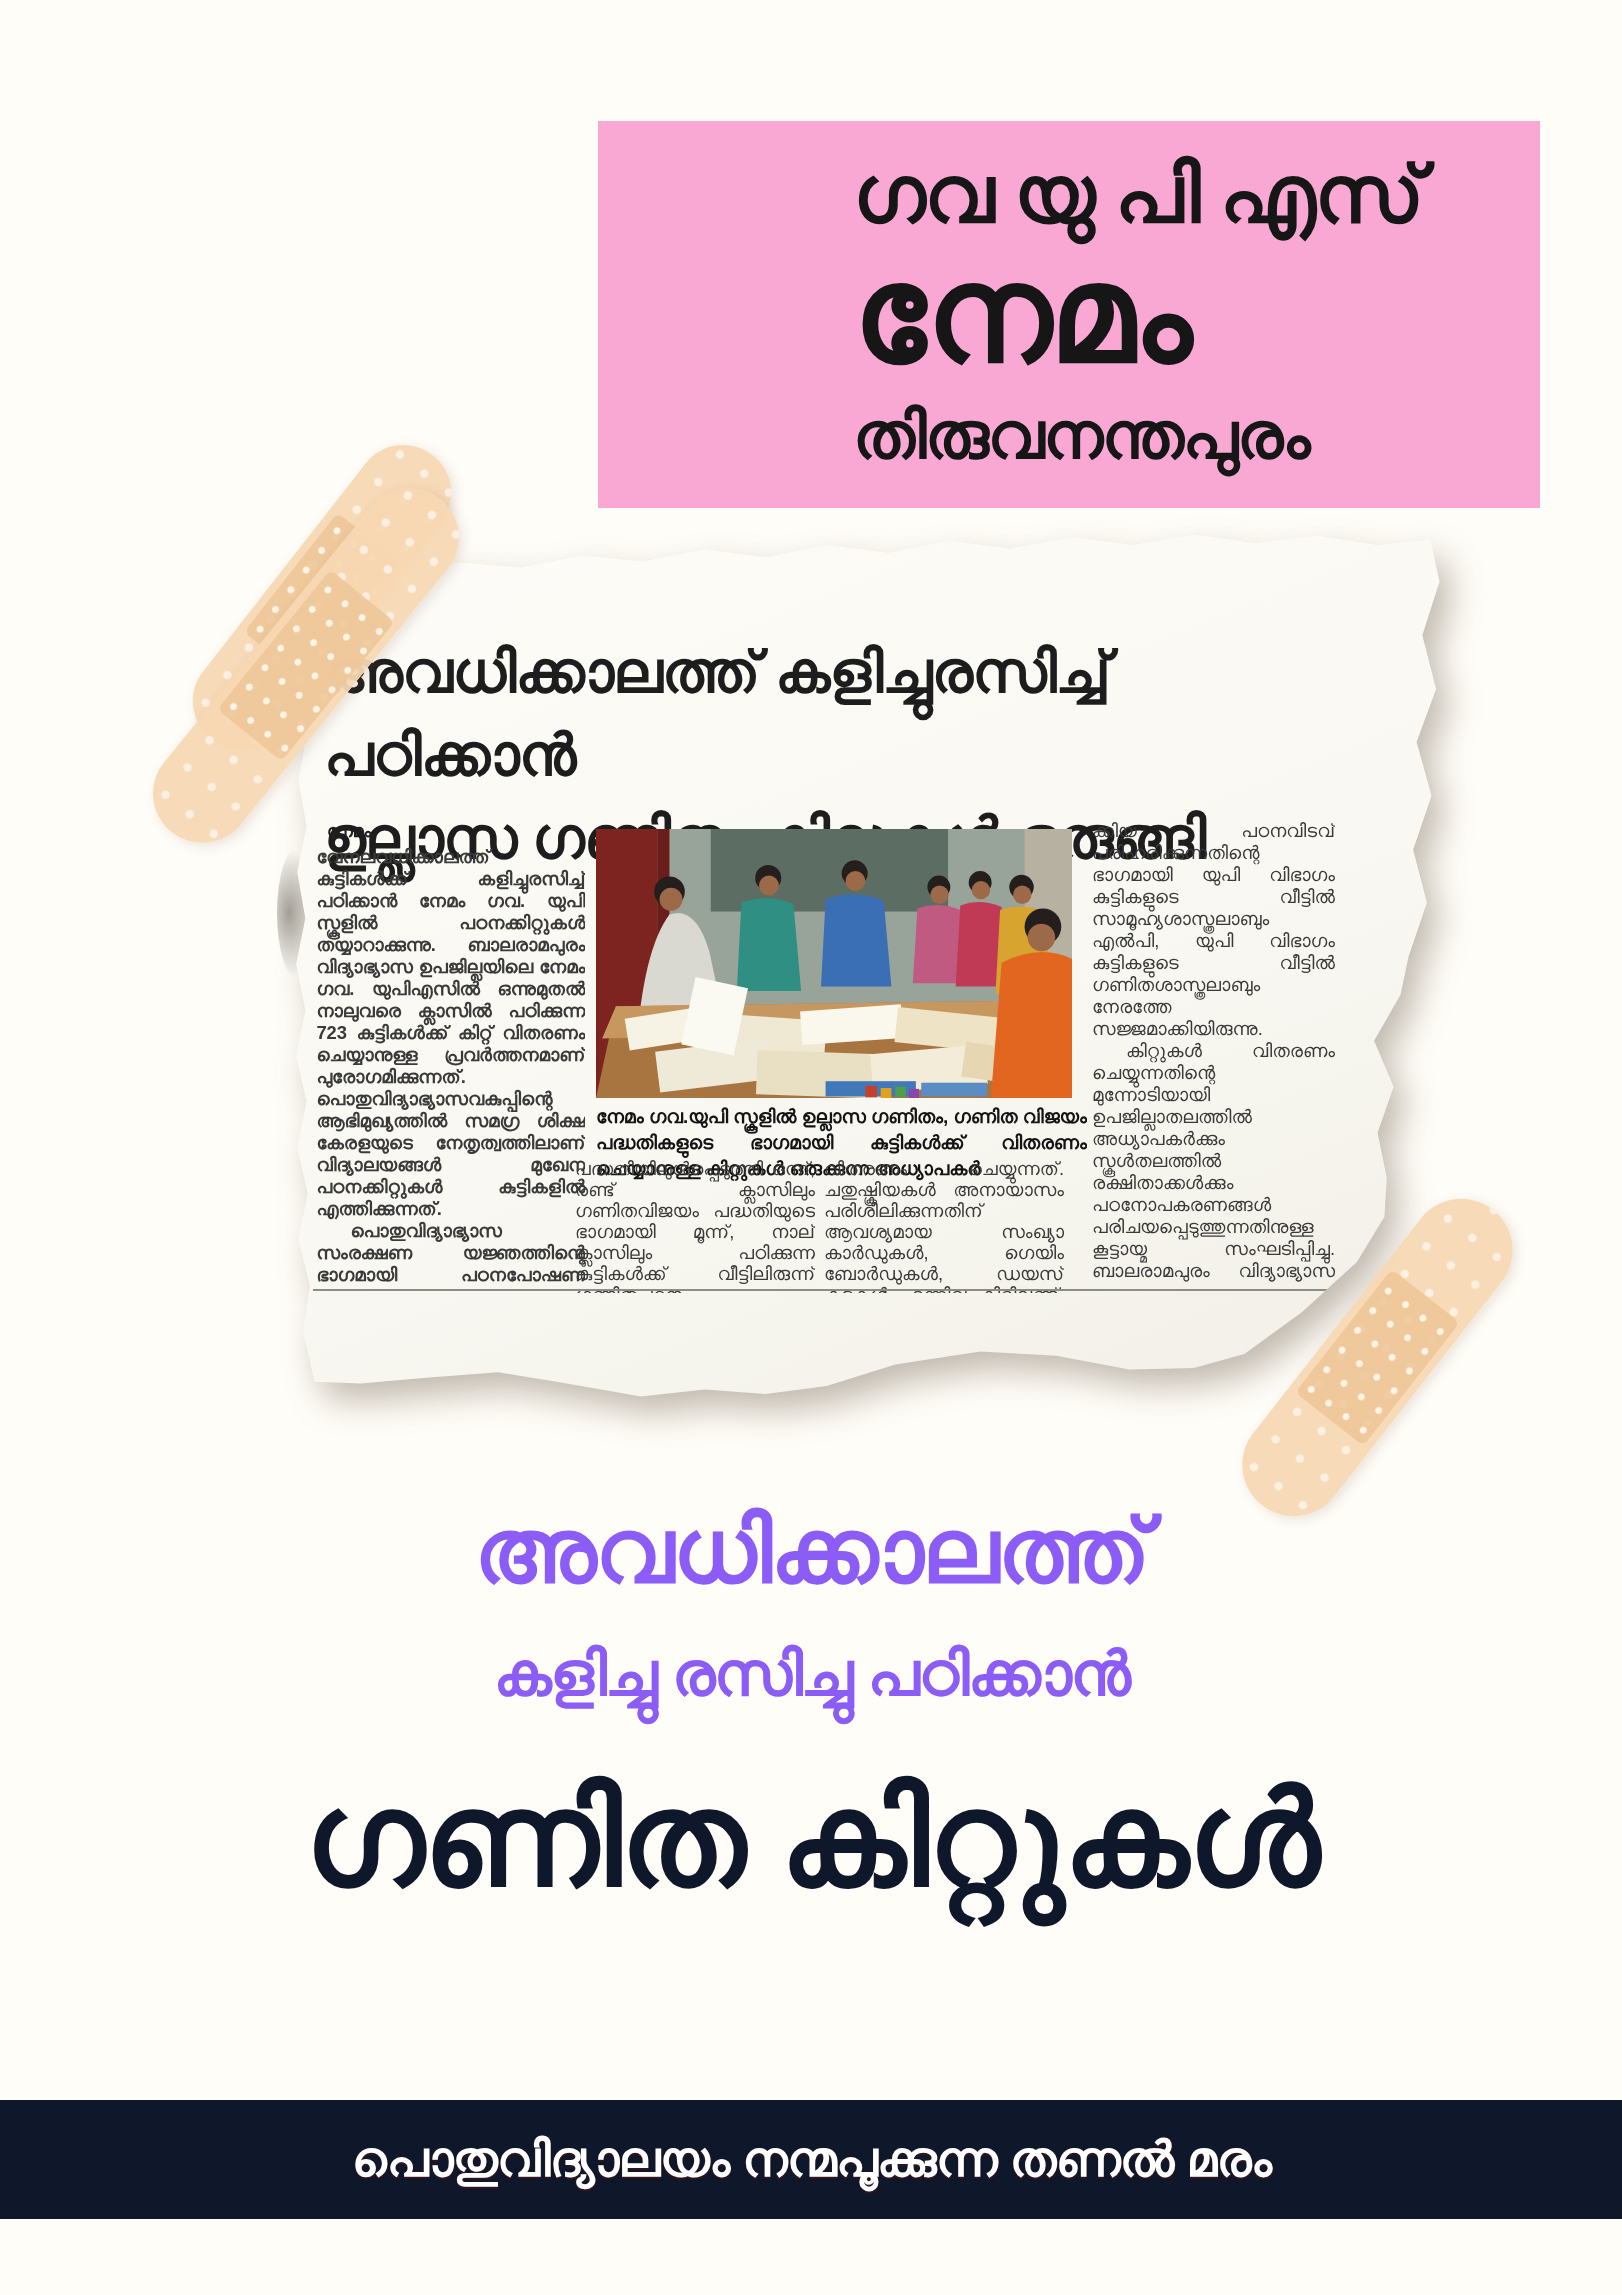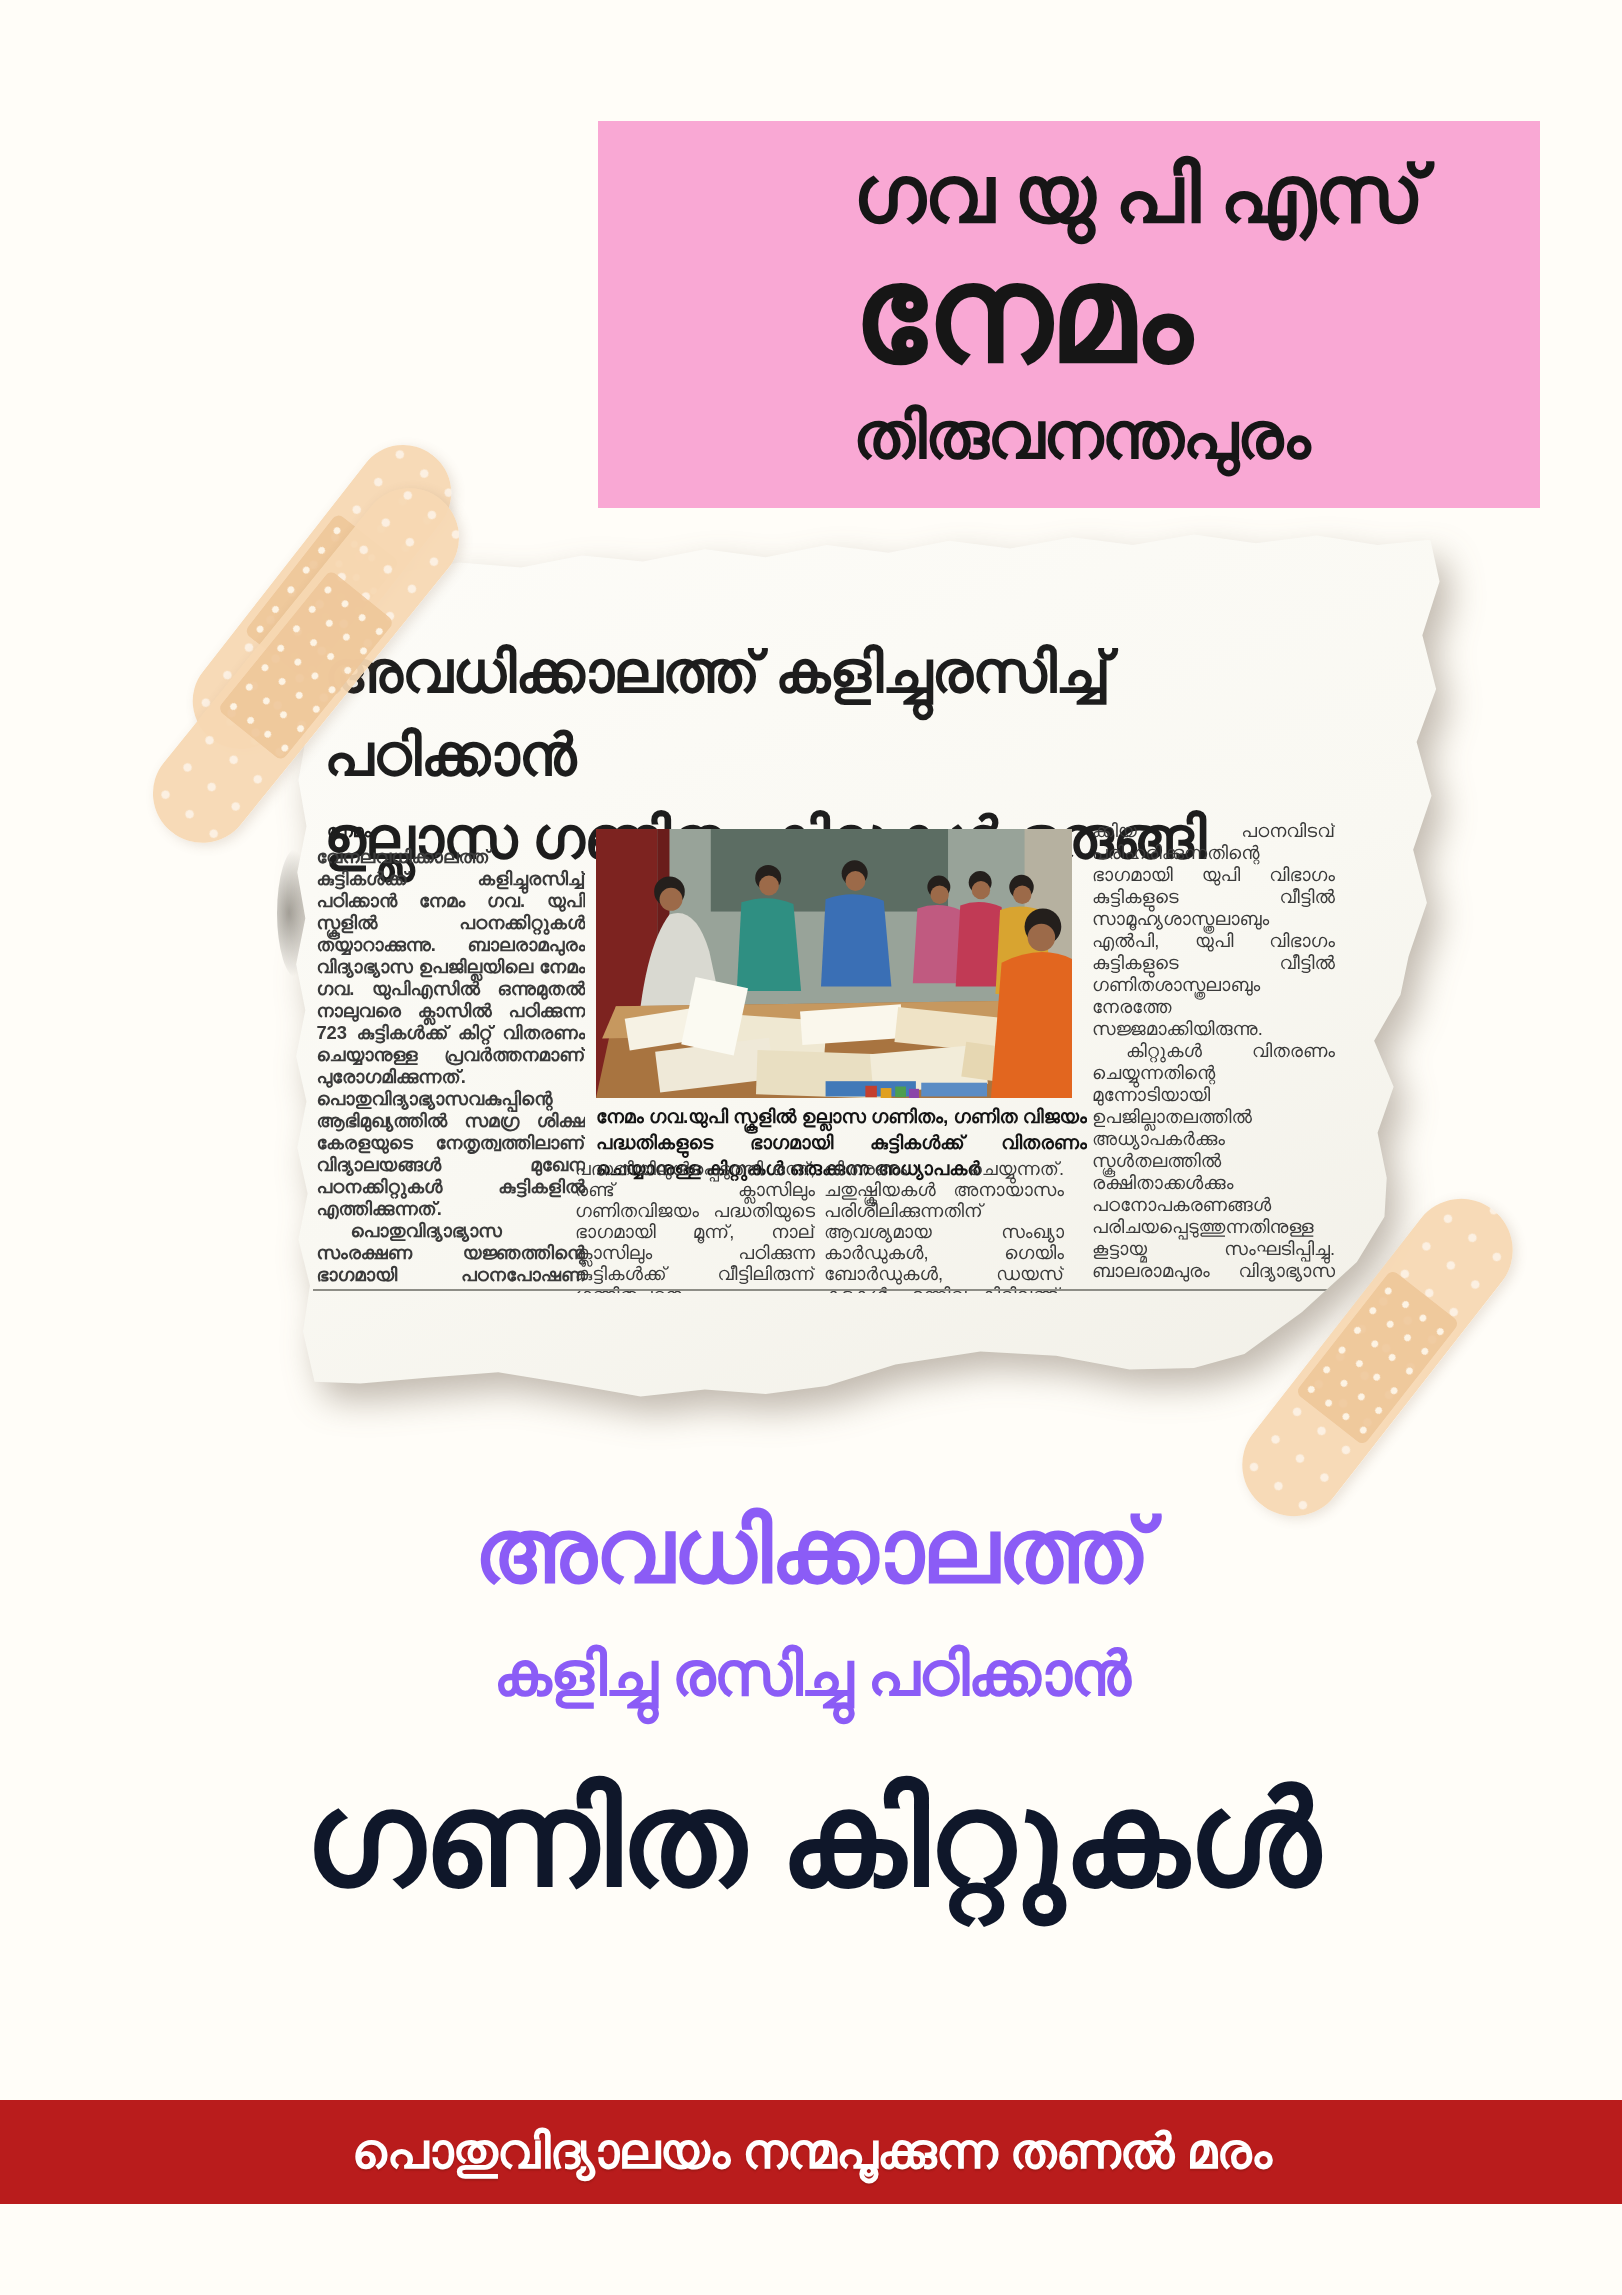--- a/index.html
+++ b/index.html
@@ -71,21 +71,21 @@
   .bandage-2{left:92px;top:616px;width:428px;height:99px;transform:rotate(-51deg);}
   .bandage-3{left:1190px;top:1306px;width:375px;height:103px;transform:rotate(-52deg);}
 
   
   .poster-line{position:absolute;left:0;width:1623px;text-align:center;white-space:nowrap;color:#8b5cf6;}
   .poster-line1{top:1494px;font-size:90px;line-height:115px;font-weight:800;letter-spacing:-1.5px;}
   .poster-line2{top:1613px;font-size:61px;line-height:122px;font-weight:800;letter-spacing:-1.5px;}
   .poster-line3{top:1752px;font-size:132px;line-height:176px;font-weight:700;color:#0f172a;letter-spacing:-1.5px;}
 
   
-  .footer-band{position:absolute;left:0;top:2100px;width:1623px;height:104px;background:#b91c1c;}
+  .footer-band{position:absolute;left:0;top:2100px;width:1623px;height:119px;background:#0f172a;}
   .footer-text{
     position:absolute;left:0;top:0;width:100%;height:100%;
     display:flex;align-items:center;justify-content:center;
     color:#ffffff;font-size:49px;font-weight:700;white-space:nowrap;letter-spacing:-0.8px;
     text-shadow:0 1.5px 1.5px rgba(120,20,15,.35);
   }
 </style>
 </head>
 <body>
 

